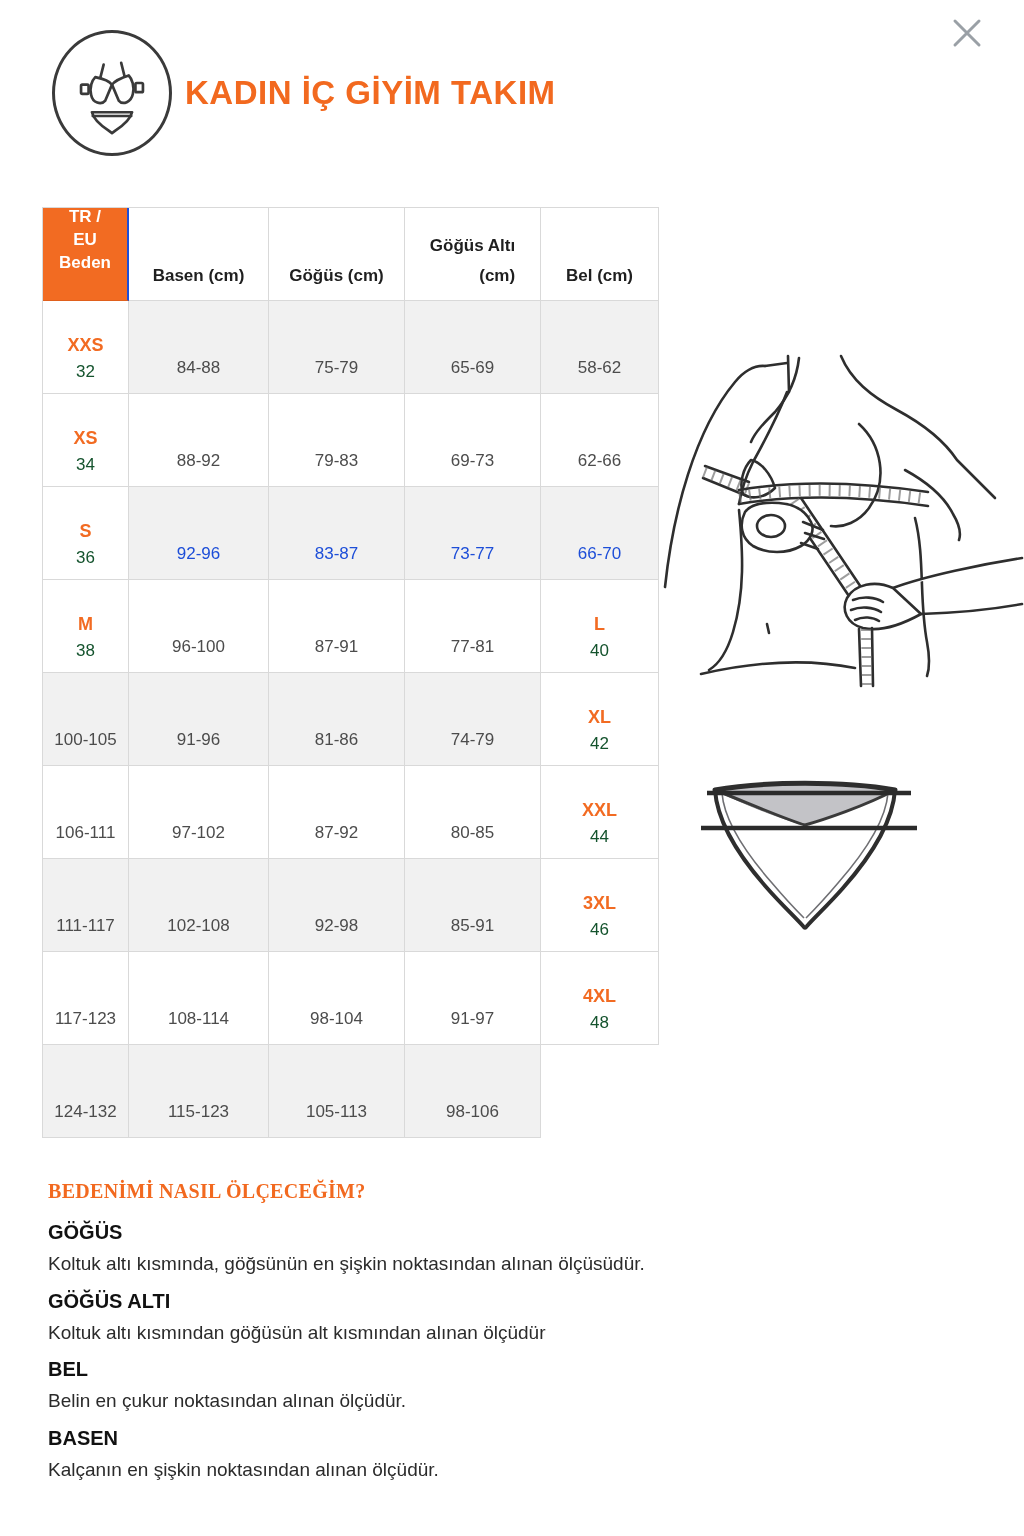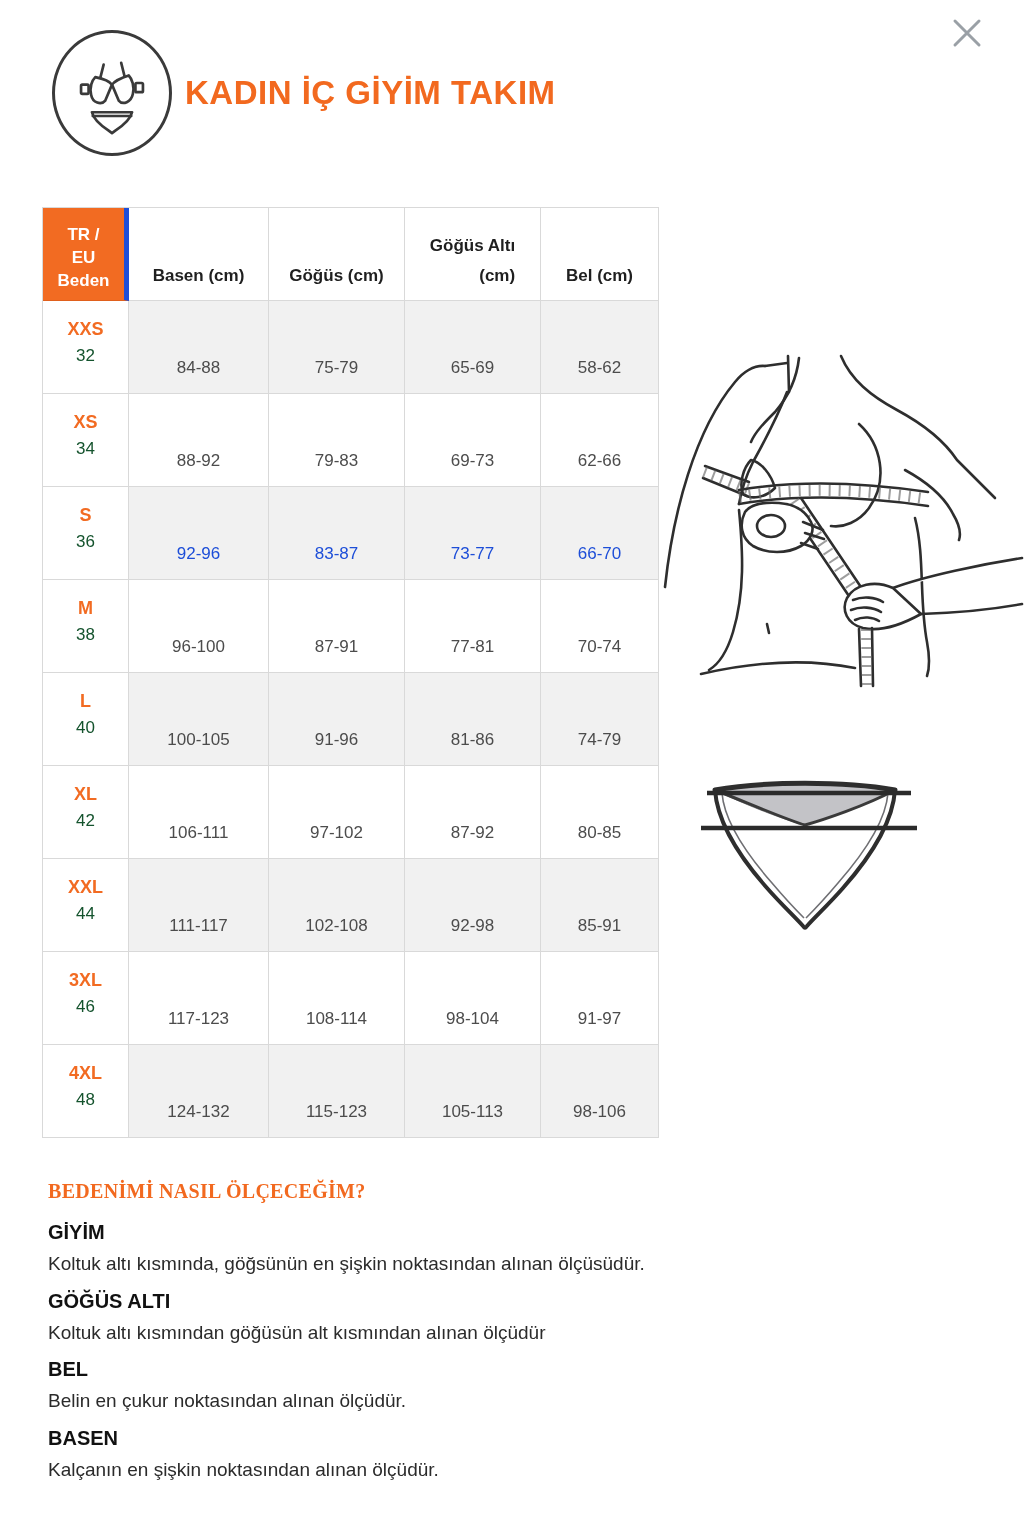--- a/index.html
+++ b/index.html
@@ -35,24 +35,24 @@
     border-right:1px solid #d9d9d9;border-bottom:1px solid #d9d9d9;
     display:flex;flex-direction:column;justify-content:flex-end;align-items:center;
     background:#ffffff;box-sizing:border-box;
   }
   .head{
     font-weight:bold;font-size:17px;color:#1f1f1f;text-align:right;
     white-space:pre-line;line-height:1.8;padding-bottom:8px;
   }
   .corner{
     background:#f26b22;color:#ffffff;font-weight:bold;font-size:17px;
-    line-height:1.35;white-space:pre-line;text-align:center;padding-bottom:7px;
-    border-right:5px solid #1d4ed8;border-bottom:1px solid #e0601c;
-  }
-  .size{padding-bottom:25px;line-height:1.5;}
+    line-height:1.35;white-space:pre-line;text-align:center;padding-bottom:25px;
+    border-right:2px solid #1d4ed8;border-bottom:1px solid #e0601c;
+  }
+  .size{padding-bottom:9px;line-height:1.5;}
   .size .sz{color:#f26b22;font-weight:bold;font-size:18px;}
   .size .eu{color:#14532d;font-size:17px;}
   .data{font-size:17px;color:#4c4c4c;padding-bottom:15px;}
   .shade{background:#f1f1f1;}
   .hl{font-weight:normal;color:#1d4ed8;}
   
   .fig-bust{position:absolute;left:652px;top:352px;}
   .fig-panty{position:absolute;left:665px;top:762px;}
   
   .howto{position:absolute;left:48px;top:1180px;width:880px;}
@@ -123,21 +123,20 @@
   <div class="cell data shade hl">73-77</div>
   <div class="cell data shade hl">66-70</div>
 
   <div class="cell size">
       <span class="sz">M</span>
       <span class="eu">38</span>
     </div>
   <div class="cell data">96-100</div>
   <div class="cell data">87-91</div>
   <div class="cell data">77-81</div>
-  <div class="cell data">70-74</div>
 
   <div class="cell size">
       <span class="sz">L</span>
       <span class="eu">40</span>
     </div>
   <div class="cell data shade">100-105</div>
   <div class="cell data shade">91-96</div>
   <div class="cell data shade">81-86</div>
   <div class="cell data shade">74-79</div>
 
@@ -246,21 +245,21 @@
   <path d="M223,31 C221,57 201,89 173,121 C162,134 150,147 141,156" fill="none" stroke="#6f6f73" stroke-width="1.6"></path>
   <path d="M138,164 C139,167 141,167 142,164" fill="none" stroke="#2e2e2e" stroke-width="3"></path>
 
   <path d="M42,31 L246,31" stroke="#2b2b2b" stroke-width="4.5"></path>
   <path d="M36,66 L252,66" stroke="#2b2b2b" stroke-width="4.5"></path>
 </svg>
 
 <div class="howto">
   <h2 class="howto-heading">BEDENİMİ NASIL ÖLÇECEĞİM?</h2>
   <div>
-    <p class="term">GİYİM</p>
+    <p class="term">GÖĞÜS</p>
     <p class="def">Koltuk altı kısmında, göğsünün en şişkin noktasından alınan ölçüsüdür.</p>
   </div>
   <div>
     <p class="term">GÖĞÜS ALTI</p>
     <p class="def">Koltuk altı kısmından göğüsün alt kısmından alınan ölçüdür</p>
   </div>
   <div>
     <p class="term">BEL</p>
     <p class="def">Belin en çukur noktasından alınan ölçüdür.</p>
   </div>

